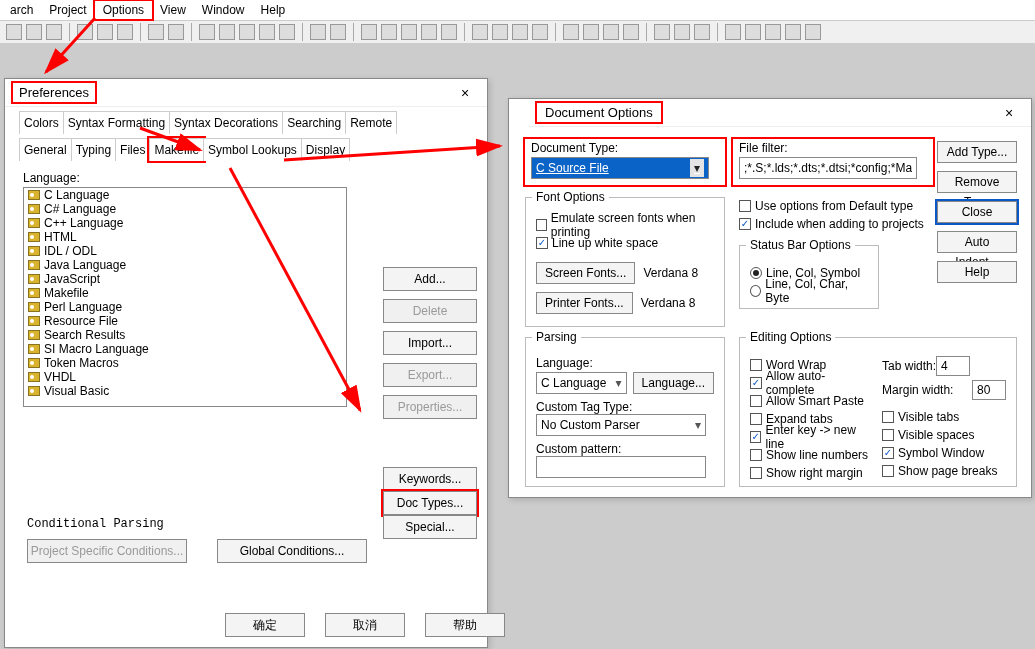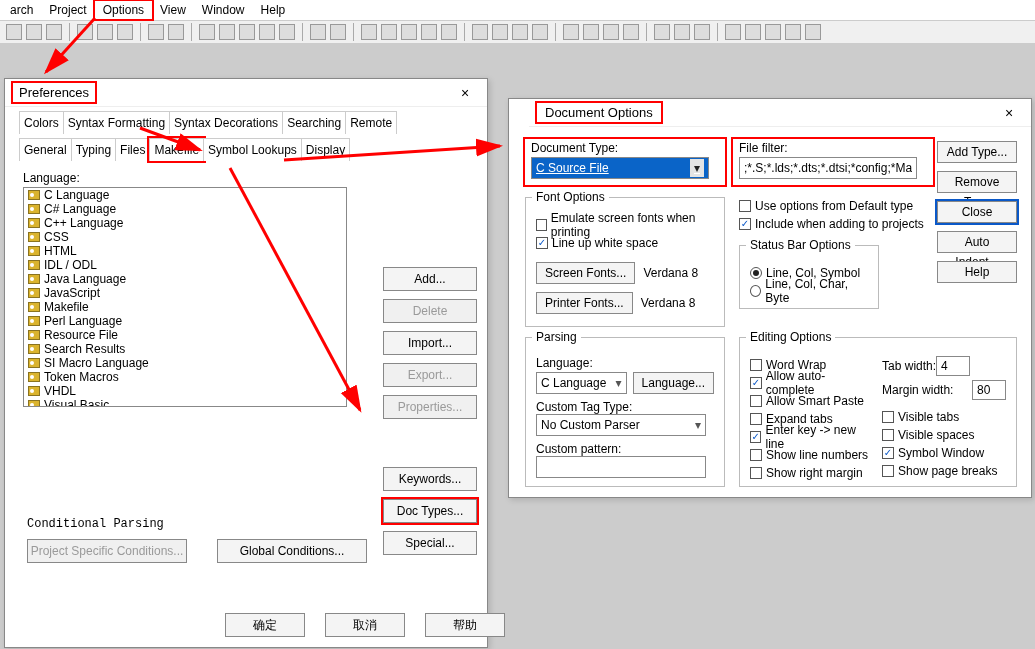--- a/index.html
+++ b/index.html
@@ -27,21 +27,21 @@
 .pref-body { padding: 10px 18px; }
 .label { margin-bottom: 2px; }
 .lang-list { width: 324px; height: 220px; border: 1px solid #888; overflow-y: scroll; background: #fff; }
 .lang-list .item { display: flex; align-items: center; padding: 0 4px; height: 14px; }
 .lang-list .icon { width: 12px; height: 10px; background: #dab32e; border: 1px solid #8a7320; margin-right: 4px; position: relative; }
 .lang-list .icon::after { content: ""; position: absolute; left: 1px; top: 2px; width: 4px; height: 4px; background: #fff; border-radius: 50%; }
 
 .btn { min-width: 90px; height: 24px; border: 1px solid #888; background: #f4f4f4; text-align: center; line-height: 22px; cursor: default; }
 .btn.disabled { color: #9a9a9a; background: #f0f0f0; }
 .sidebtns { position: absolute; left: 378px; top: 188px; width: 94px; display: flex; flex-direction: column; gap: 8px; }
-.sidebtns2 { position: absolute; left: 378px; top: 388px; width: 94px; display: flex; flex-direction: column; gap: 8px; }
+.sidebtns2 { position: absolute; left: 378px; top: 388px; width: 94px; display: flex; flex-direction: column; }
 
 .cond-row { position: absolute; left: 22px; top: 460px; display: flex; gap: 30px; align-items: center; }
 .btm-row { position: absolute; left: 220px; bottom: 10px; display: flex; gap: 20px; }
 
 .doc-dialog { left: 508px; top: 98px; width: 524px; height: 400px; padding-left: 20px; }
 
 .groupbox { border: 1px solid #bbb; position: absolute; padding: 18px 10px 10px 10px; }
 .groupbox .legend { position: absolute; top: -8px; left: 6px; background: #fff; padding: 0 4px; }
 
 .input-sel { width: 178px; height: 22px; border: 1px solid #888; background: #0a64c8; color: #fff; padding: 0 4px; display: flex; align-items: center; justify-content: space-between; }
@@ -153,24 +153,20 @@
           <span class="icon"></span>
           <span>C Language</span>
         </div>
         <div class="item">
           <span class="icon"></span>
           <span>C# Language</span>
         </div>
         <div class="item">
           <span class="icon"></span>
           <span>C++ Language</span>
-        </div>
-        <div class="item">
-          <span class="icon"></span>
-          <span>CSS</span>
         </div>
         <div class="item">
           <span class="icon"></span>
           <span>HTML</span>
         </div>
         <div class="item">
           <span class="icon"></span>
           <span>IDL / ODL</span>
         </div>
         <div class="item">

